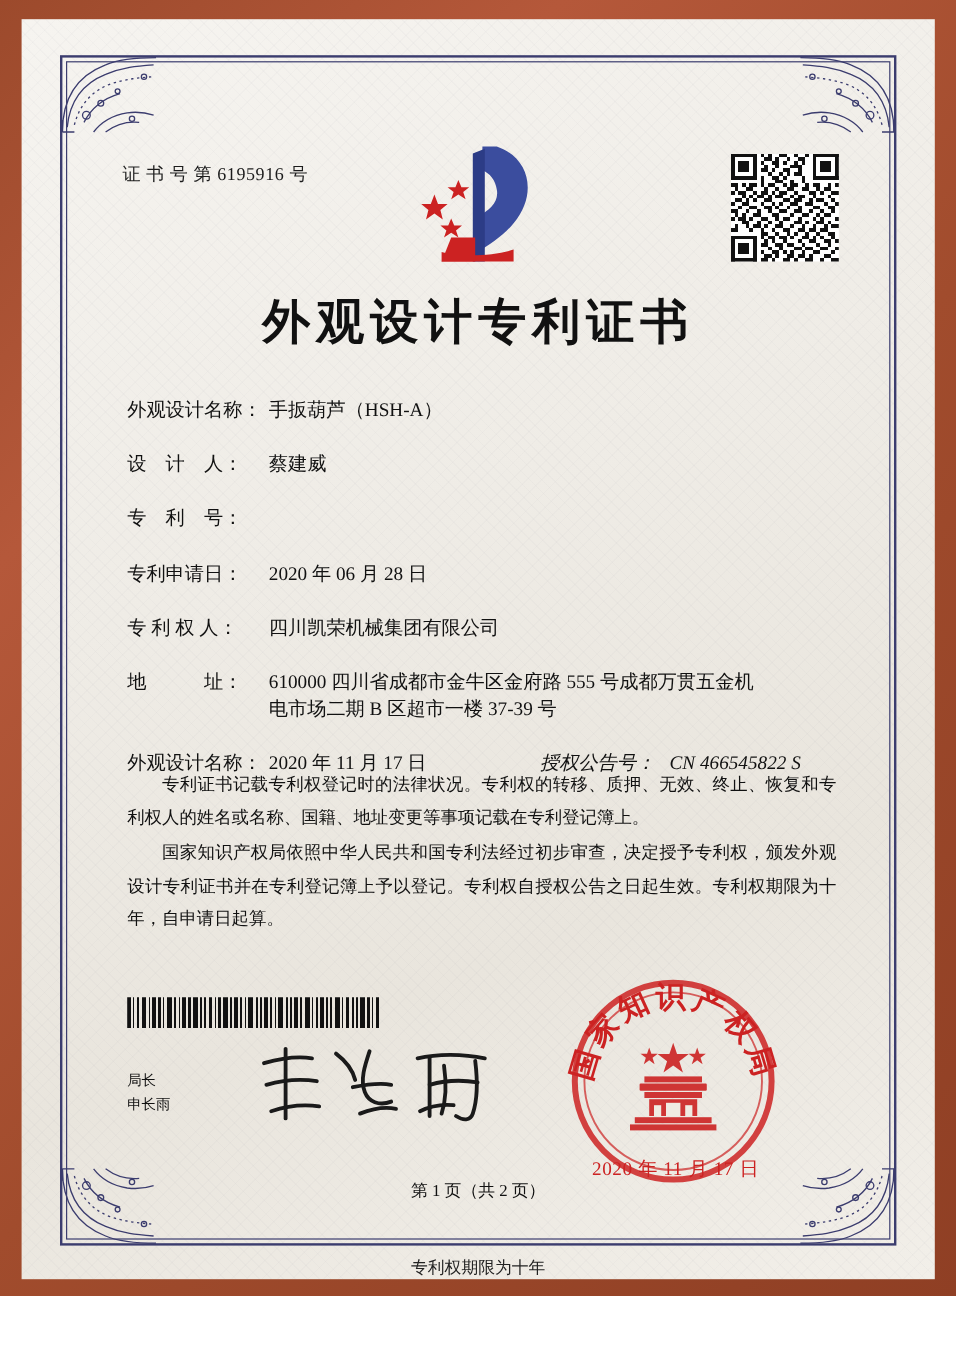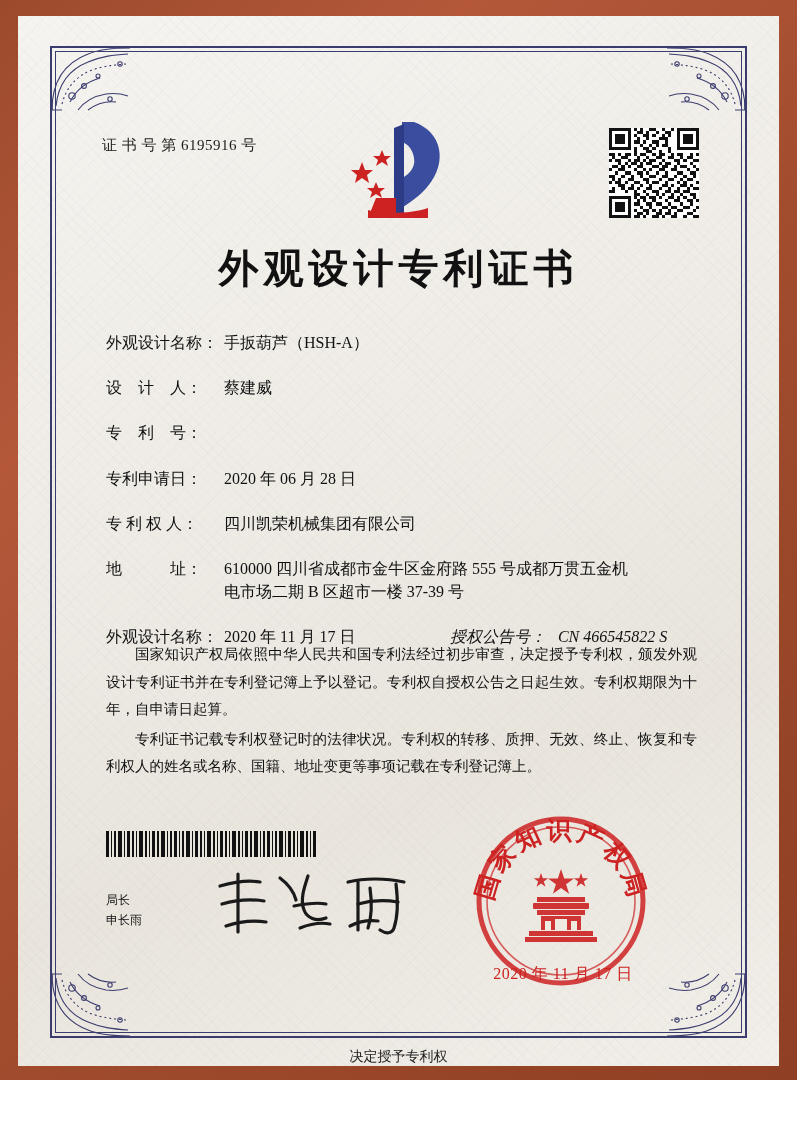--- a/index.html
+++ b/index.html
@@ -595,22 +595,22 @@
           </span>
           <span class="col-b">
             <span class="f-label">授权公告号：</span>
             <span class="f-value">CN 466545822 S</span>
           </span>
         </div>
 
       </div>
 
       <div class="para">
+        <p>专利证书记载专利权登记时的法律状况。专利权的转移、质押、无效、终止、恢复和专利权人的姓名或名称、国籍、地址变更等事项记载在专利登记簿上。</p>
         <p>国家知识产权局依照中华人民共和国专利法经过初步审查，决定授予专利权，颁发外观设计专利证书并在专利登记簿上予以登记。专利权自授权公告之日起生效。专利权期限为十年，自申请日起算。</p>
-        <p>专利证书记载专利权登记时的法律状况。专利权的转移、质押、无效、终止、恢复和专利权人的姓名或名称、国籍、地址变更等事项记载在专利登记簿上。</p>
       </div>
 
       <div class="barcode">
         <svg viewBox="0 0 210 26" shape-rendering="crispEdges">
           <rect width="210" height="26" fill="transparent"></rect>
           <g fill="#111111">
             <rect x="0" y="0" width="3" height="26"></rect>
               <rect x="5" y="0" width="1" height="26"></rect>
             <rect x="8" y="0" width="2" height="26"></rect>
               <rect x="12" y="0" width="4" height="26"></rect>
@@ -712,18 +712,19 @@
             <path id="sealArc" d="M 22 96 A 68 68 0 0 1 158 96"></path>
           </defs>
           <text font-family="'DejaVu Serif','Liberation Serif',serif" font-size="25" font-weight="bold" fill="#cc2222" letter-spacing="4">
             <textPath href="#sealArc" startOffset="50%" text-anchor="middle">国家知识产权局</textPath>
           </text>
         </svg>
       </div>
 
       <div class="seal-date">2020 年 11 月 17 日</div>
 
+      <div class="page-no">第 1 页（共 2 页）</div>
 
     </div>
   </div>
 
-  <div class="footer-note">决定授予专利权</div>
+  <div class="footer-note">专利权期限为十年</div>
 </div>
 
 </body></html>

